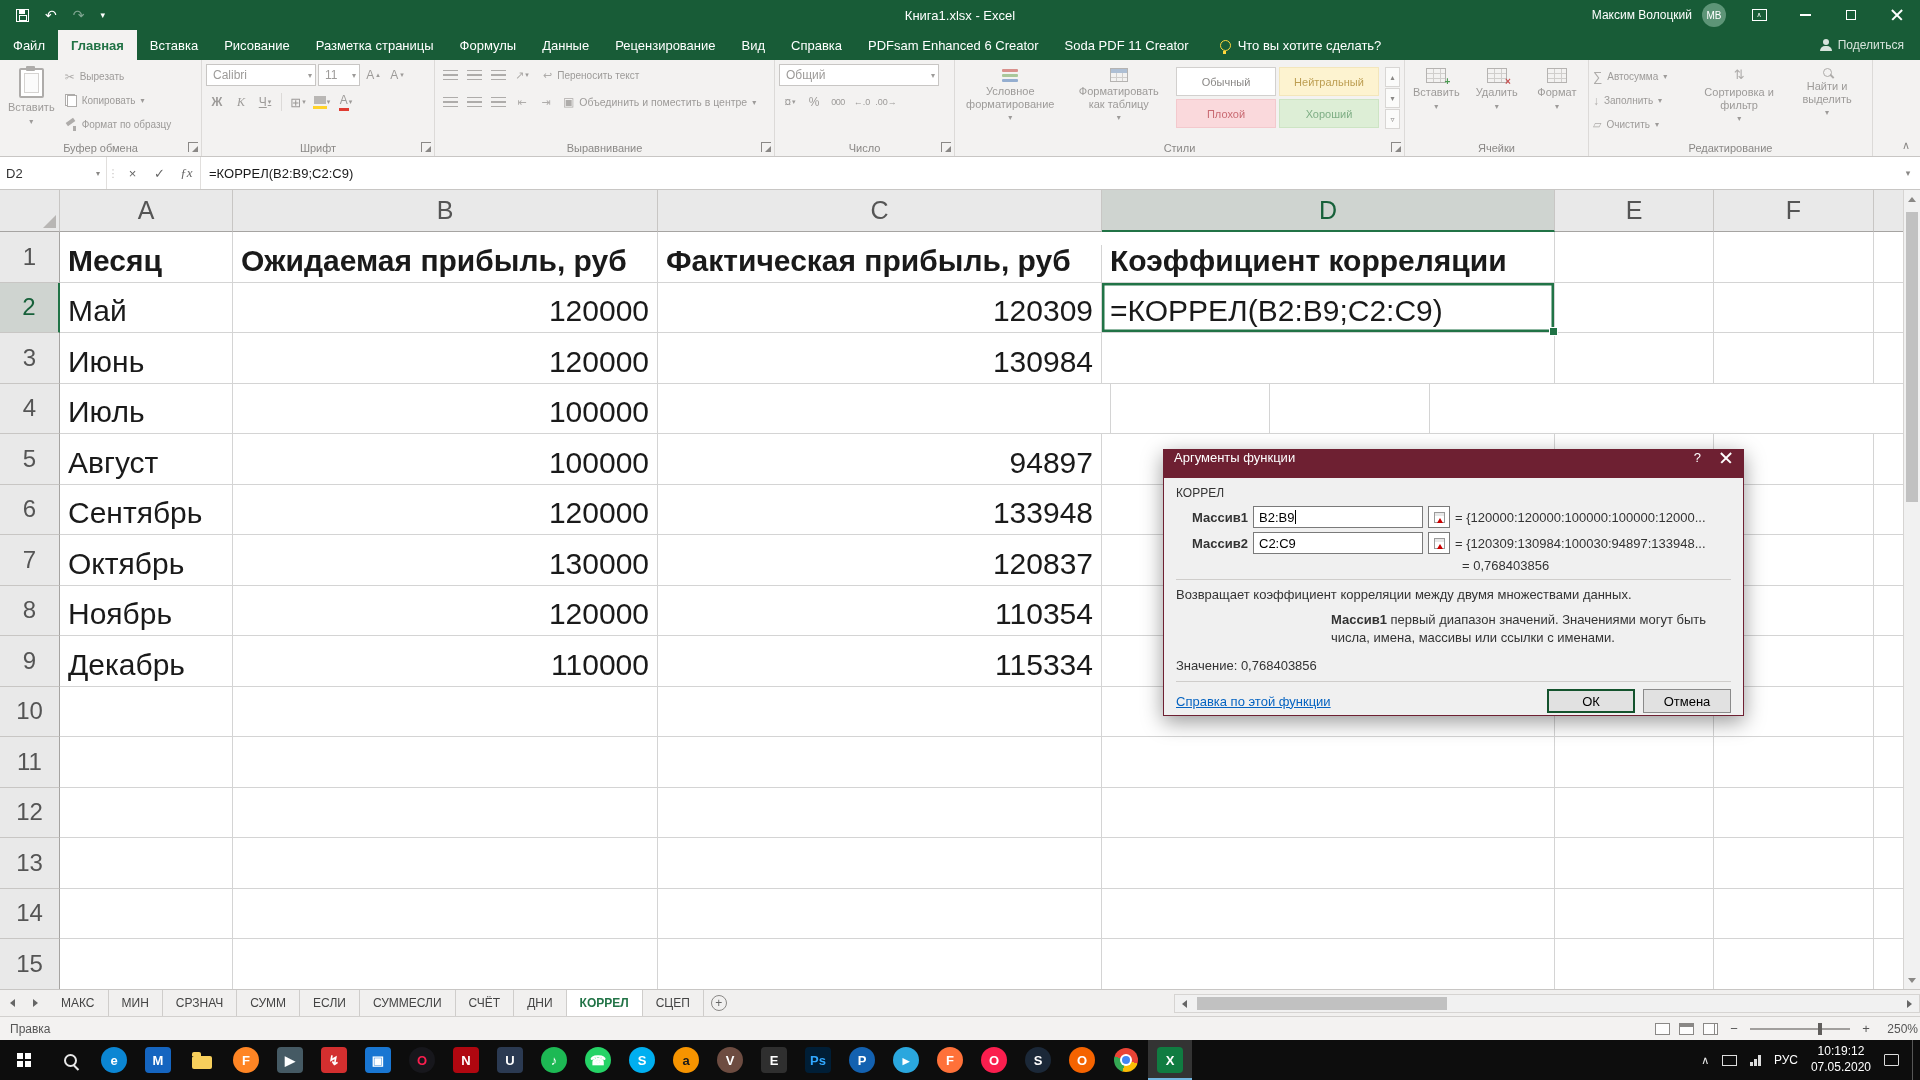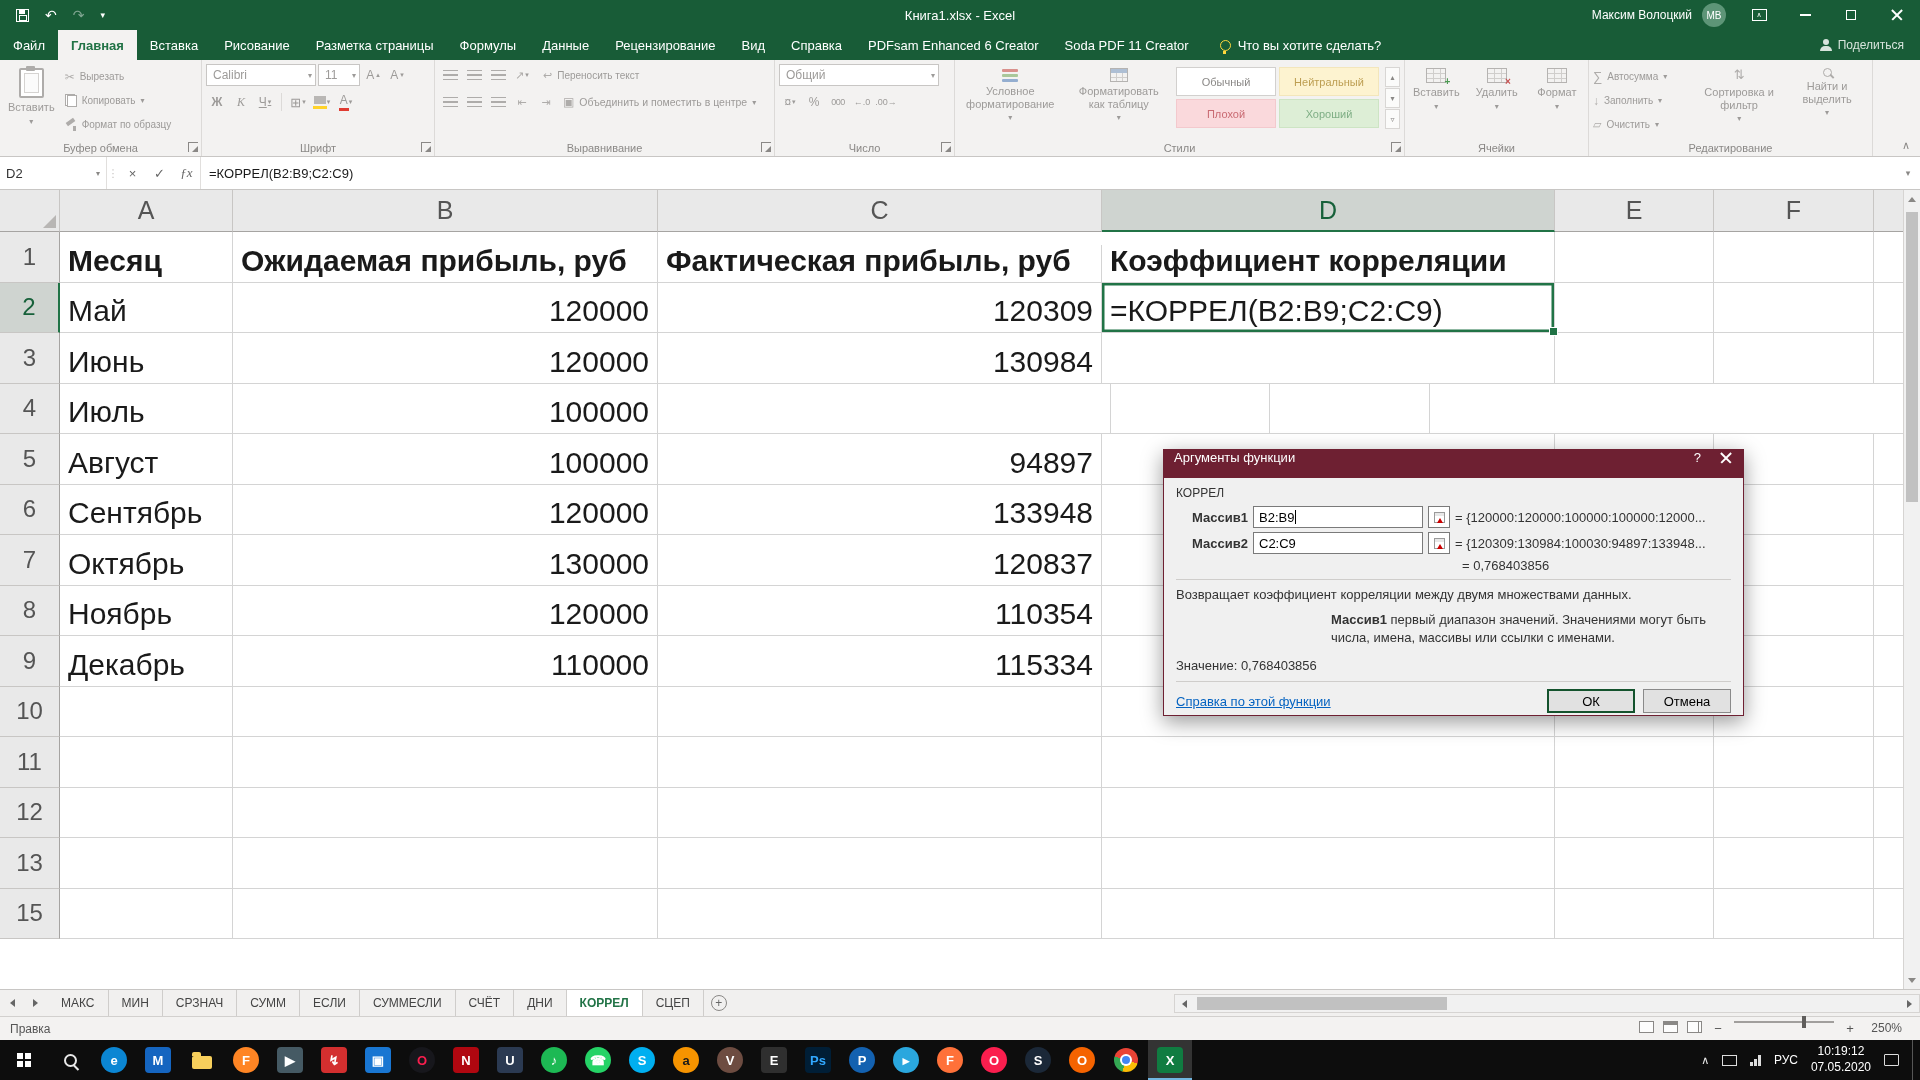--- a/index.html
+++ b/index.html
@@ -156,21 +156,21 @@
   .addsheet { width:30px; display:flex; align-items:center; justify-content:center; }
   .addsheet .plus { width:16px; height:16px; border:1px solid #8a8886; border-radius:50%; color:#666; font-size:12px; display:flex; align-items:center; justify-content:center; }
   .hscroll { position:absolute; left:1174px; right:0; top:4px; height:19px; background:#f1f1f1; border:1px solid #d6d4d2; display:flex; align-items:center; }
   .hthumb { position:absolute; left:22px; width:250px; top:2px; bottom:2px; background:#c1c1c1; }
   .hscroll .harr { width:18px; display:flex; align-items:center; justify-content:center; }
   .hscroll .harr.right { margin-left:auto; }
 
   
   .statusbar { position:absolute; top:1016px; left:0; right:0; height:24px; background:#f3f2f1; border-top:1px solid #d2d0ce; display:flex; align-items:center; font-size:12px; color:#555; }
   .sb-mode { padding-left:10px; }
-  .sb-right { margin-left:auto; display:flex; align-items:flex-start; gap:9px; padding-right:18px; }
+  .sb-right { margin-left:auto; display:flex; align-items:center; gap:9px; padding-right:2px; }
   .viewic { width:15px; height:12px; border:1px solid #8a8886; background:#fdfdfd; }
   .viewic.v2 { background:linear-gradient(#8a8886 0 3px,#fdfdfd 3px); }
   .viewic.v3 { background:linear-gradient(90deg,#fdfdfd 0 10px,#8a8886 10px 11px,#fdfdfd 11px); }
   .zbtn { width:14px; display:flex; align-items:center; justify-content:center; color:#555; font-size:13px; }
   .zminus::before { content:"−"; } .zplus::before { content:"+"; }
   .zslider { width:100px; height:2px; background:#a19f9d; position:relative; }
   .zthumb { position:absolute; left:68%; top:-5px; width:4px; height:12px; background:#605e5c; }
   .zlabel { min-width:36px; text-align:right; }
 
   
@@ -642,20 +642,30 @@
           <div class="g-rowh">13</div>
           <div class="cell" style="width: 173px;"></div>
           <div class="cell" style="width: 425px;"></div>
           <div class="cell" style="width: 444px;"></div>
           <div class="cell" style="width: 453px;"></div>
           <div class="cell" style="width: 159px;"></div>
           <div class="cell" style="width: 160px;"></div>
           <div class="cell filler"></div>
         </div>
         <div class="grow">
+          <div class="g-rowh">14</div>
+          <div class="cell" style="width: 173px;"></div>
+          <div class="cell" style="width: 425px;"></div>
+          <div class="cell" style="width: 444px;"></div>
+          <div class="cell" style="width: 453px;"></div>
+          <div class="cell" style="width: 159px;"></div>
+          <div class="cell" style="width: 160px;"></div>
+          <div class="cell filler"></div>
+        </div>
+        <div class="grow">
           <div class="g-rowh">15</div>
           <div class="cell" style="width: 173px;"></div>
           <div class="cell" style="width: 425px;"></div>
           <div class="cell" style="width: 444px;"></div>
           <div class="cell" style="width: 453px;"></div>
           <div class="cell" style="width: 159px;"></div>
           <div class="cell" style="width: 160px;"></div>
           <div class="cell filler"></div>
         </div>
       </div>

